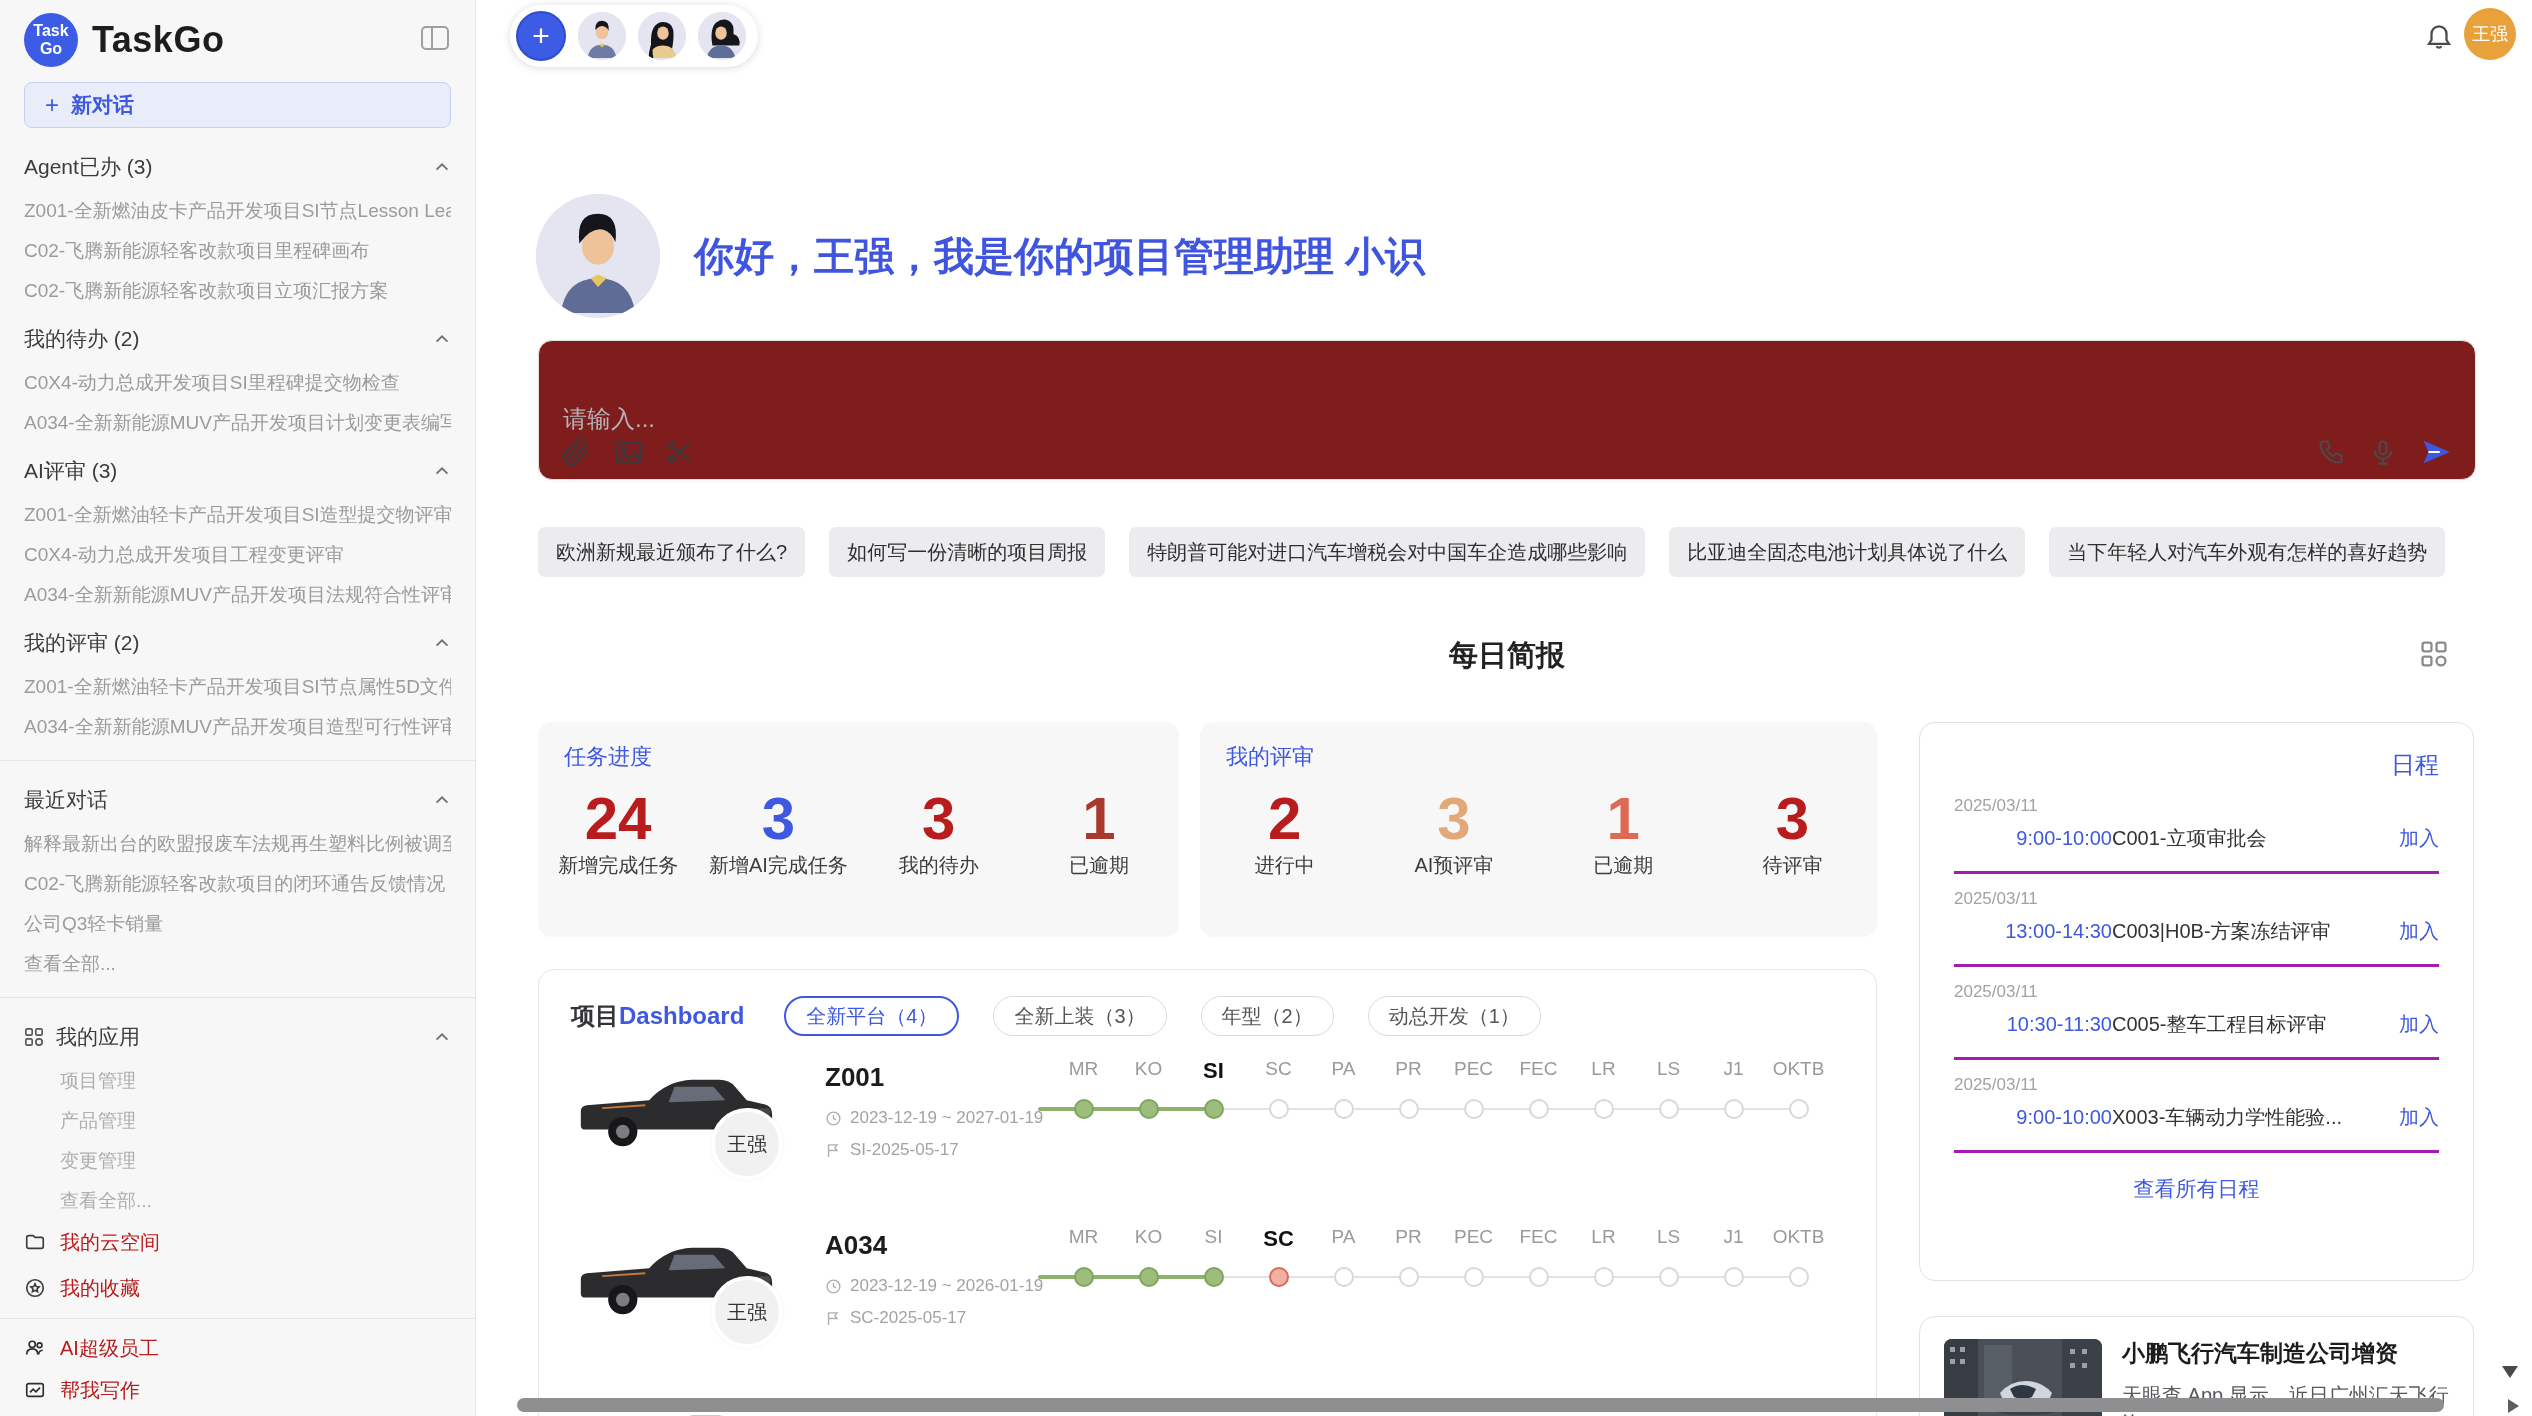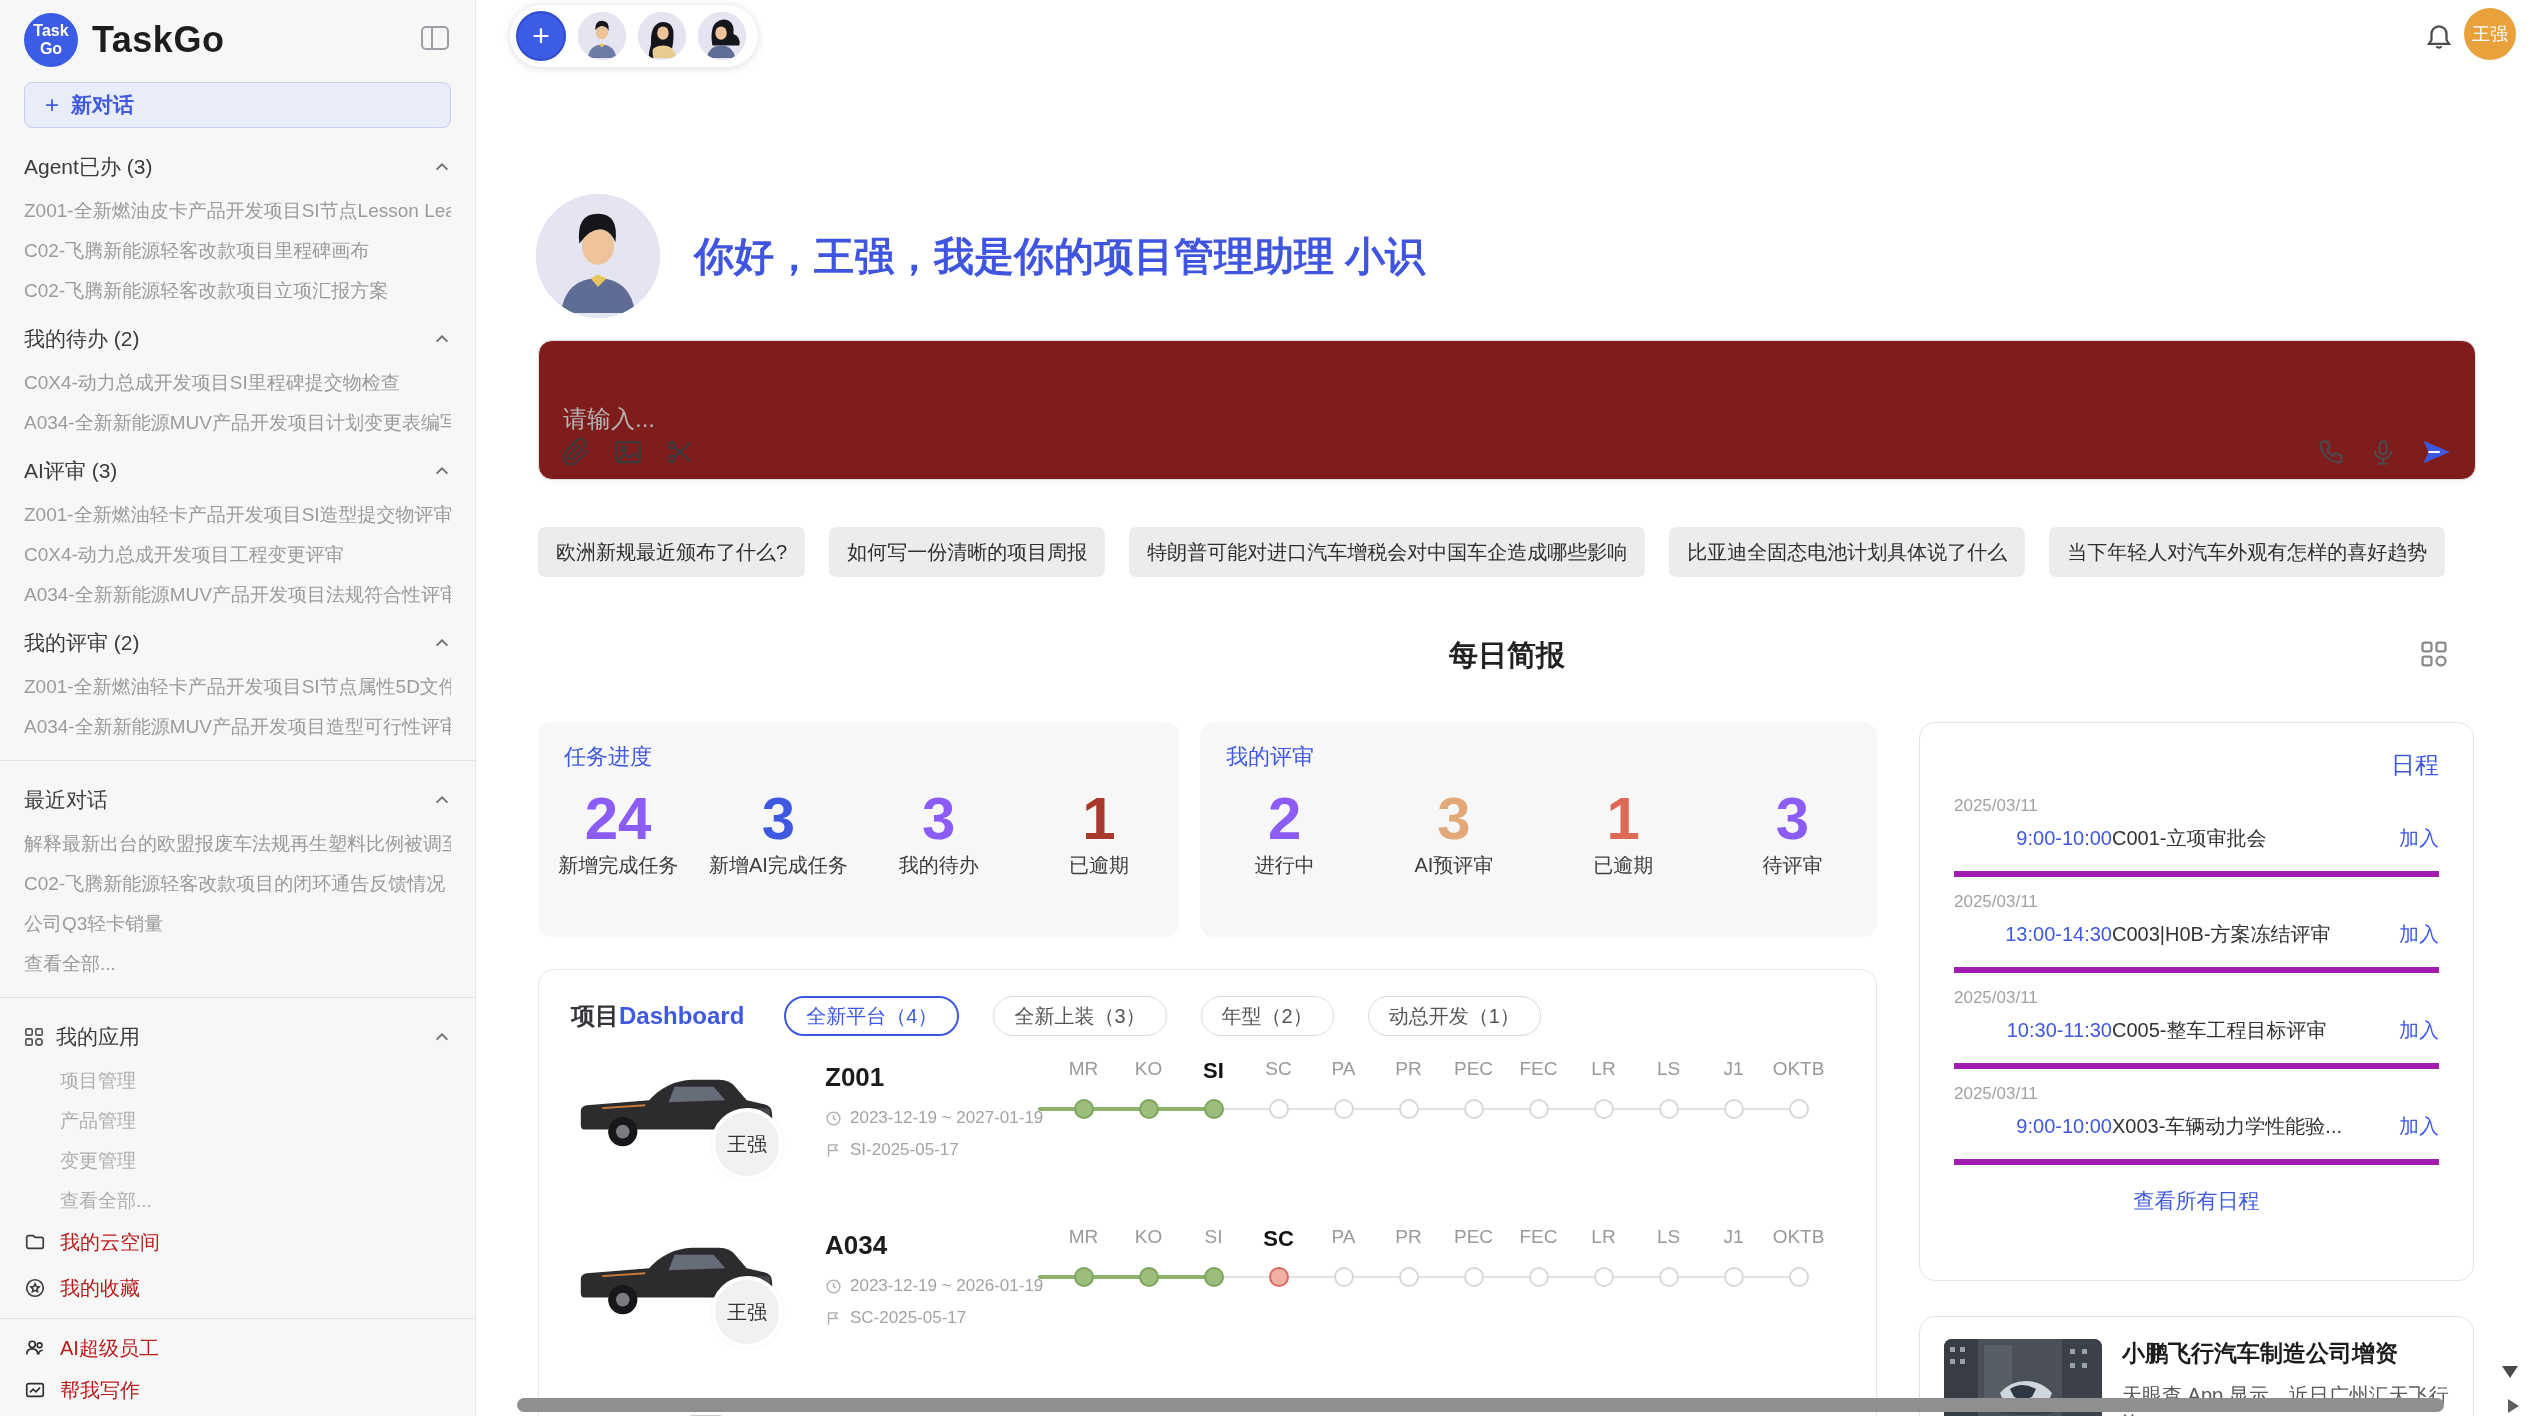--- a/index.html
+++ b/index.html
@@ -51,21 +51,21 @@
 
   .brief-title { position:absolute; left:62px; top:636px; width:1938px; text-align:center; font-size:29px; font-weight:700; color:#222; }
   .brief-grid-icon { position:absolute; left:1944px; top:640px; color:#8a8a8c; cursor:pointer; }
 
   .stat-card { position:absolute; top:722px; height:215px; background:#f7f7f8; border-radius:14px; }
   .stat-card.c1 { left:62px; width:641px; }
   .stat-card.c2 { left:724px; width:677px; }
   .stat-card .t { position:absolute; left:26px; top:20px; font-size:22px; color:#3e59e0; }
   .stat-row { position:absolute; left:0; right:0; top:64px; display:flex; }
   .stat { flex:1; text-align:center; }
-  .stat .v { font-size:60px; font-weight:600; color:#8b5cf6; line-height:1.1; }
+  .stat .v { font-size:60px; font-weight:600; color:#b91c1c; line-height:1.1; }
   .stat .v.blue { color:#3e59e0; } .stat .v.red { color:#a8392c; } .stat .v.tan { color:#e2a878; } .stat .v.salmon { color:#de6a56; }
   .stat .l { font-size:20px; color:#3d3d3f; }
 
   
   .dash { position:absolute; left:62px; top:969px; width:1339px; height:580px; background:#fff; border:1px solid #e6e6e8; border-radius:16px; overflow:hidden; }
   .dash-head { position:absolute; left:32px; top:26px; display:flex; align-items:center; gap:40px; }
   .dash-title { font-size:24px; font-weight:600; }
   .dash-title .zh { color:#33343a; } .dash-title .en { color:#3e59e0; }
   .f-pills { display:flex; gap:34px; }
   .f-pill { height:40px; border-radius:20px; border:1px solid #dadada; color:#555; font-size:20px; display:flex; align-items:center; padding:0 20px; cursor:pointer; background:#fff; white-space:nowrap; }
@@ -86,21 +86,21 @@
   .line-done { position:absolute; left:-13px; width:176px; top:11px; height:4px; border-radius:2px; background:#8cb26b; }
   .dotrow { position:absolute; left:0; top:0; display:flex; }
   .dotrow i { width:65px; display:flex; justify-content:center; }
   .dot { width:20px; height:20px; border-radius:50%; margin-top:3px; background:#fff; border:2px solid #d8d8da; position:relative; z-index:1; }
   .dot.done { background:#9cbd7c; border-color:#7da55c; }
   .dot.late { background:#f0b0a4; border-color:#d96a57; }
 
   
   .sched { position:absolute; left:1443px; top:722px; width:555px; height:559px; background:#fff; border:1px solid #e3e3e5; border-radius:16px; padding:0 34px; }
   .sched-t { margin-top:26px; text-align:right; font-size:24px; color:#3e59e0; }
-  .ev { padding:15px 0 19px; border-bottom:6px solid #a21caf; }
+  .ev { padding:15px 0 19px; border-bottom:3px solid #a21caf; }
   .ev .d { font-size:17px; color:#a2a2a4; }
   .ev .r { margin-top:9px; display:flex; align-items:center; }
   .ev .tm { width:158px; font-size:20px; color:#3e59e0;text-align:right; }
   .ev .tt { flex:1; font-size:20px; color:#333; white-space:nowrap; overflow:hidden; }
   .ev .jn { font-size:20px; color:#3e59e0; cursor:pointer; }
   .sched-all { margin-top:22px; text-align:center; font-size:21px; color:#3e59e0; cursor:pointer; }
 
   
   .news { position:absolute; left:1443px; top:1316px; width:555px; height:175px; background:#fff; border:1px solid #e3e3e5; border-radius:16px; padding:22px 24px; display:flex; gap:20px; cursor:pointer; }
   .news-img { width:158px; height:110px; border-radius:8px; overflow:hidden; flex-shrink:0; }

